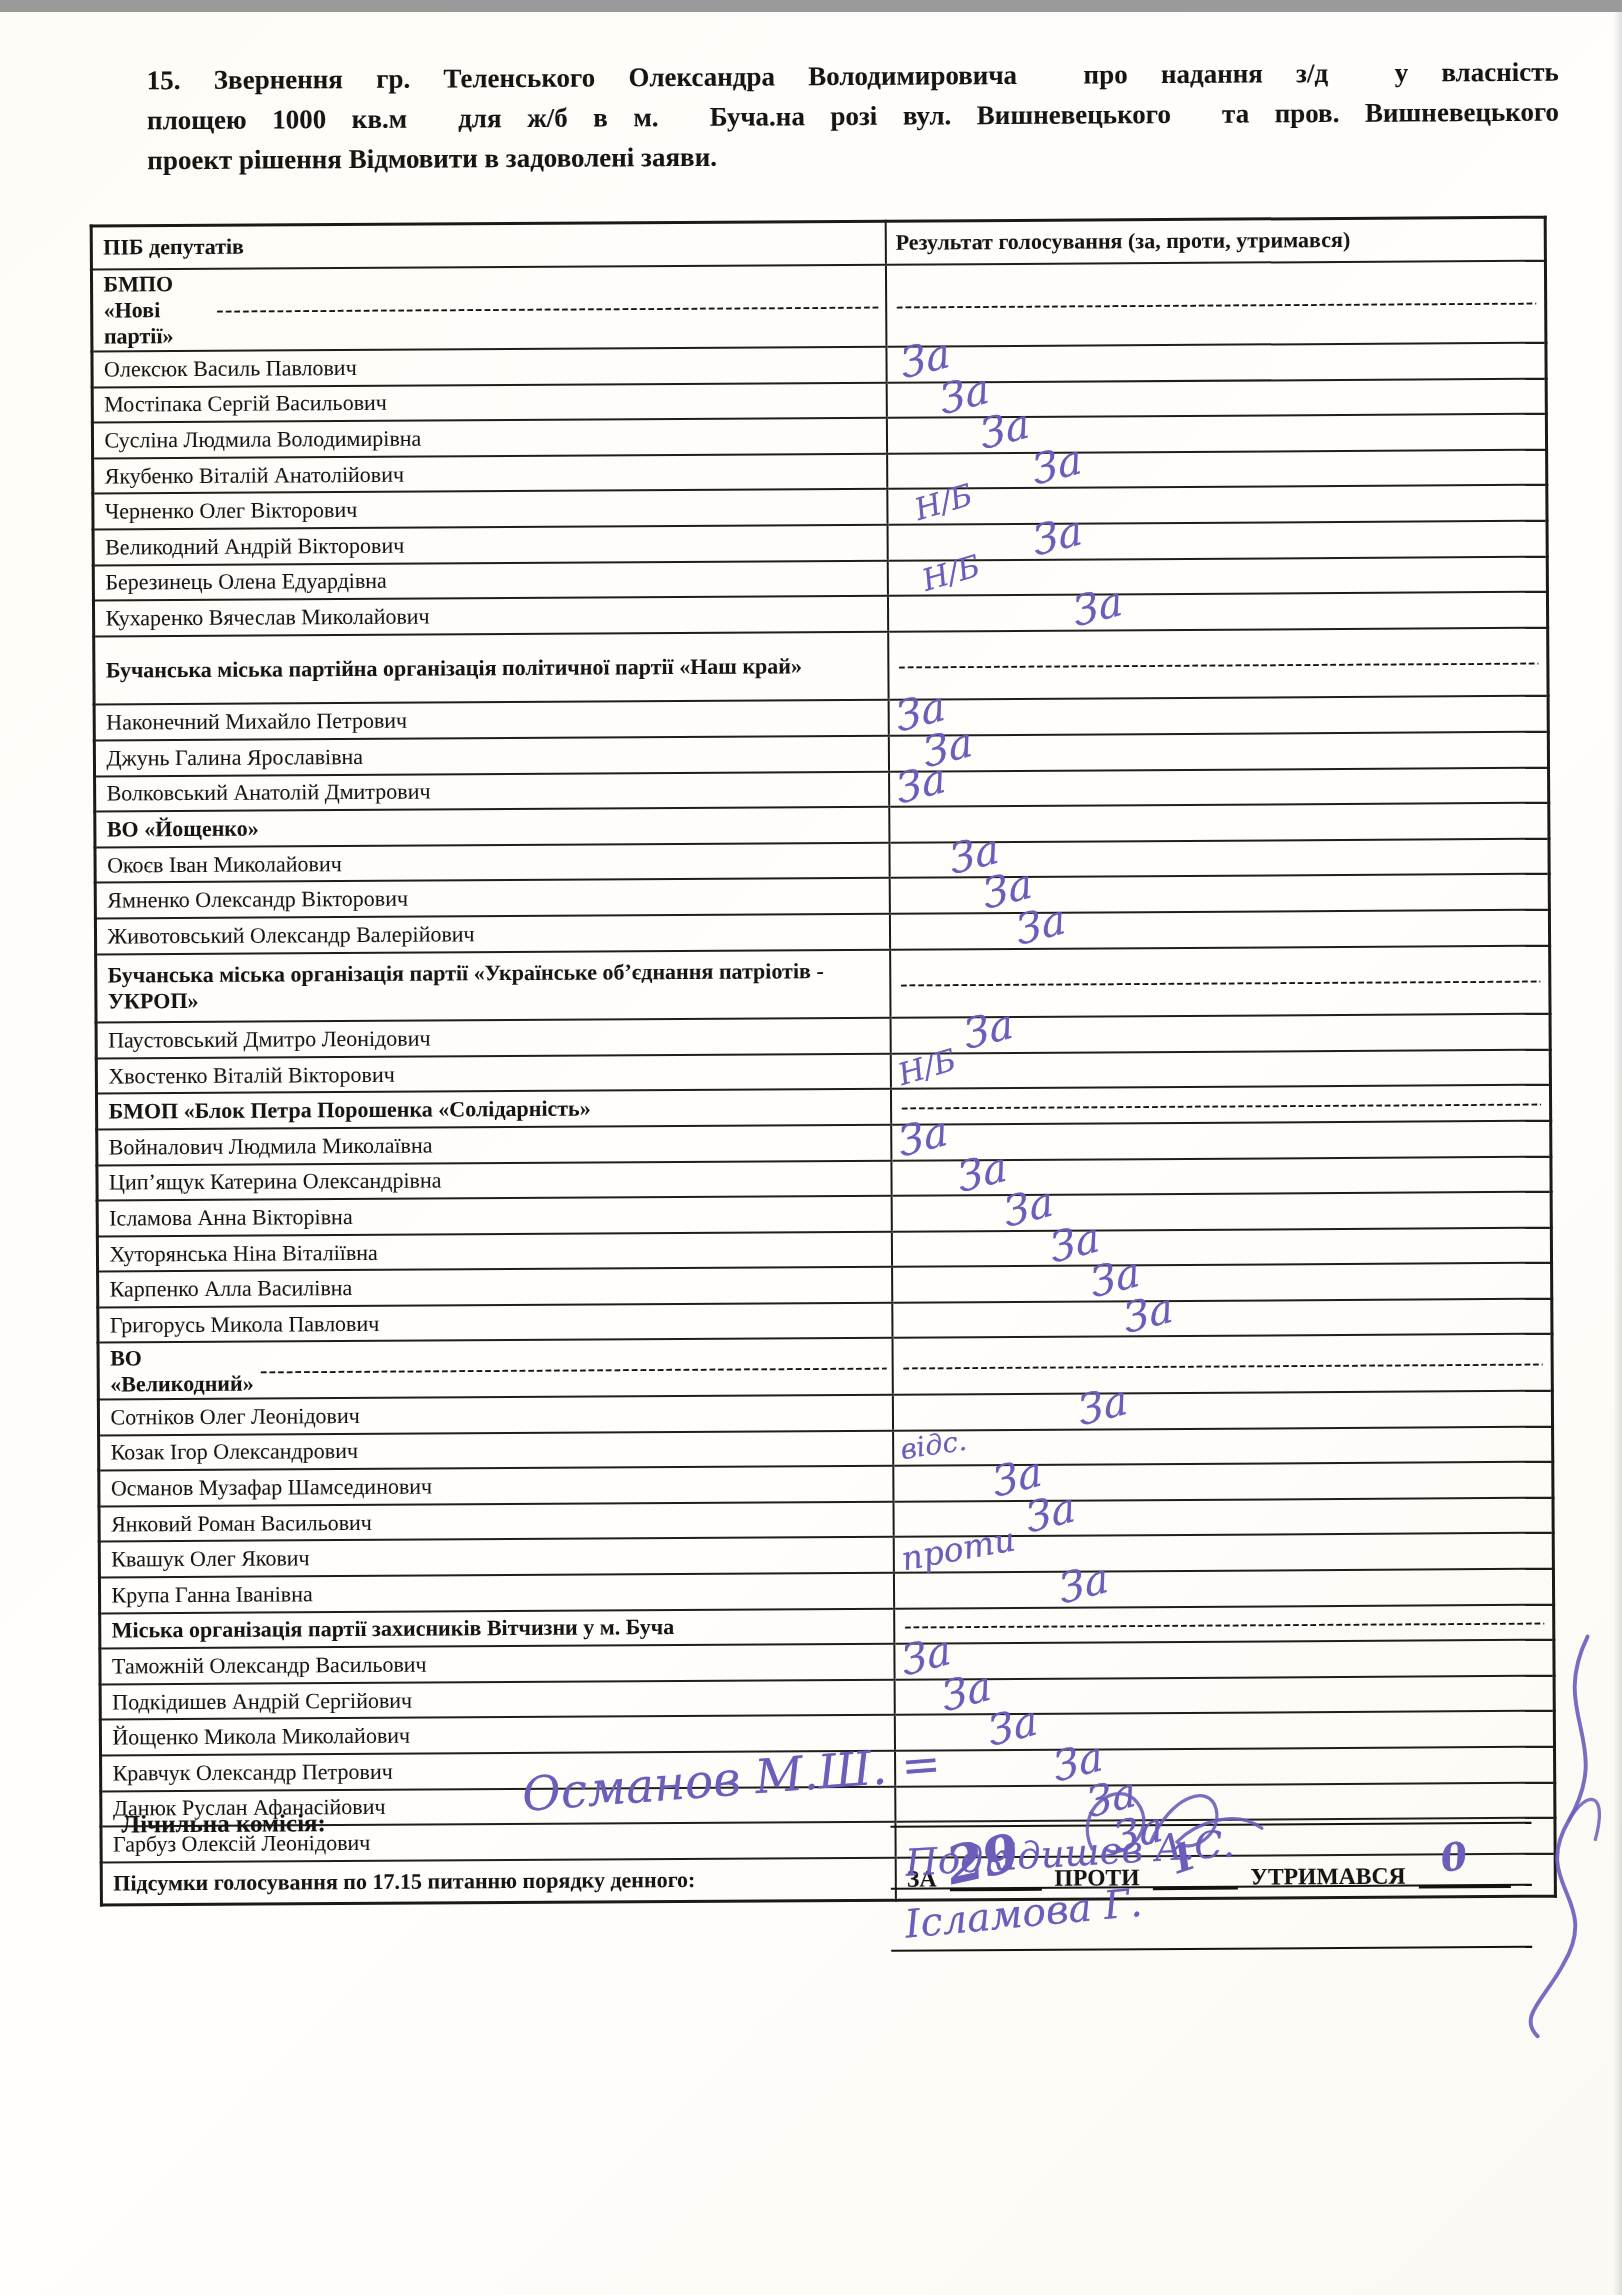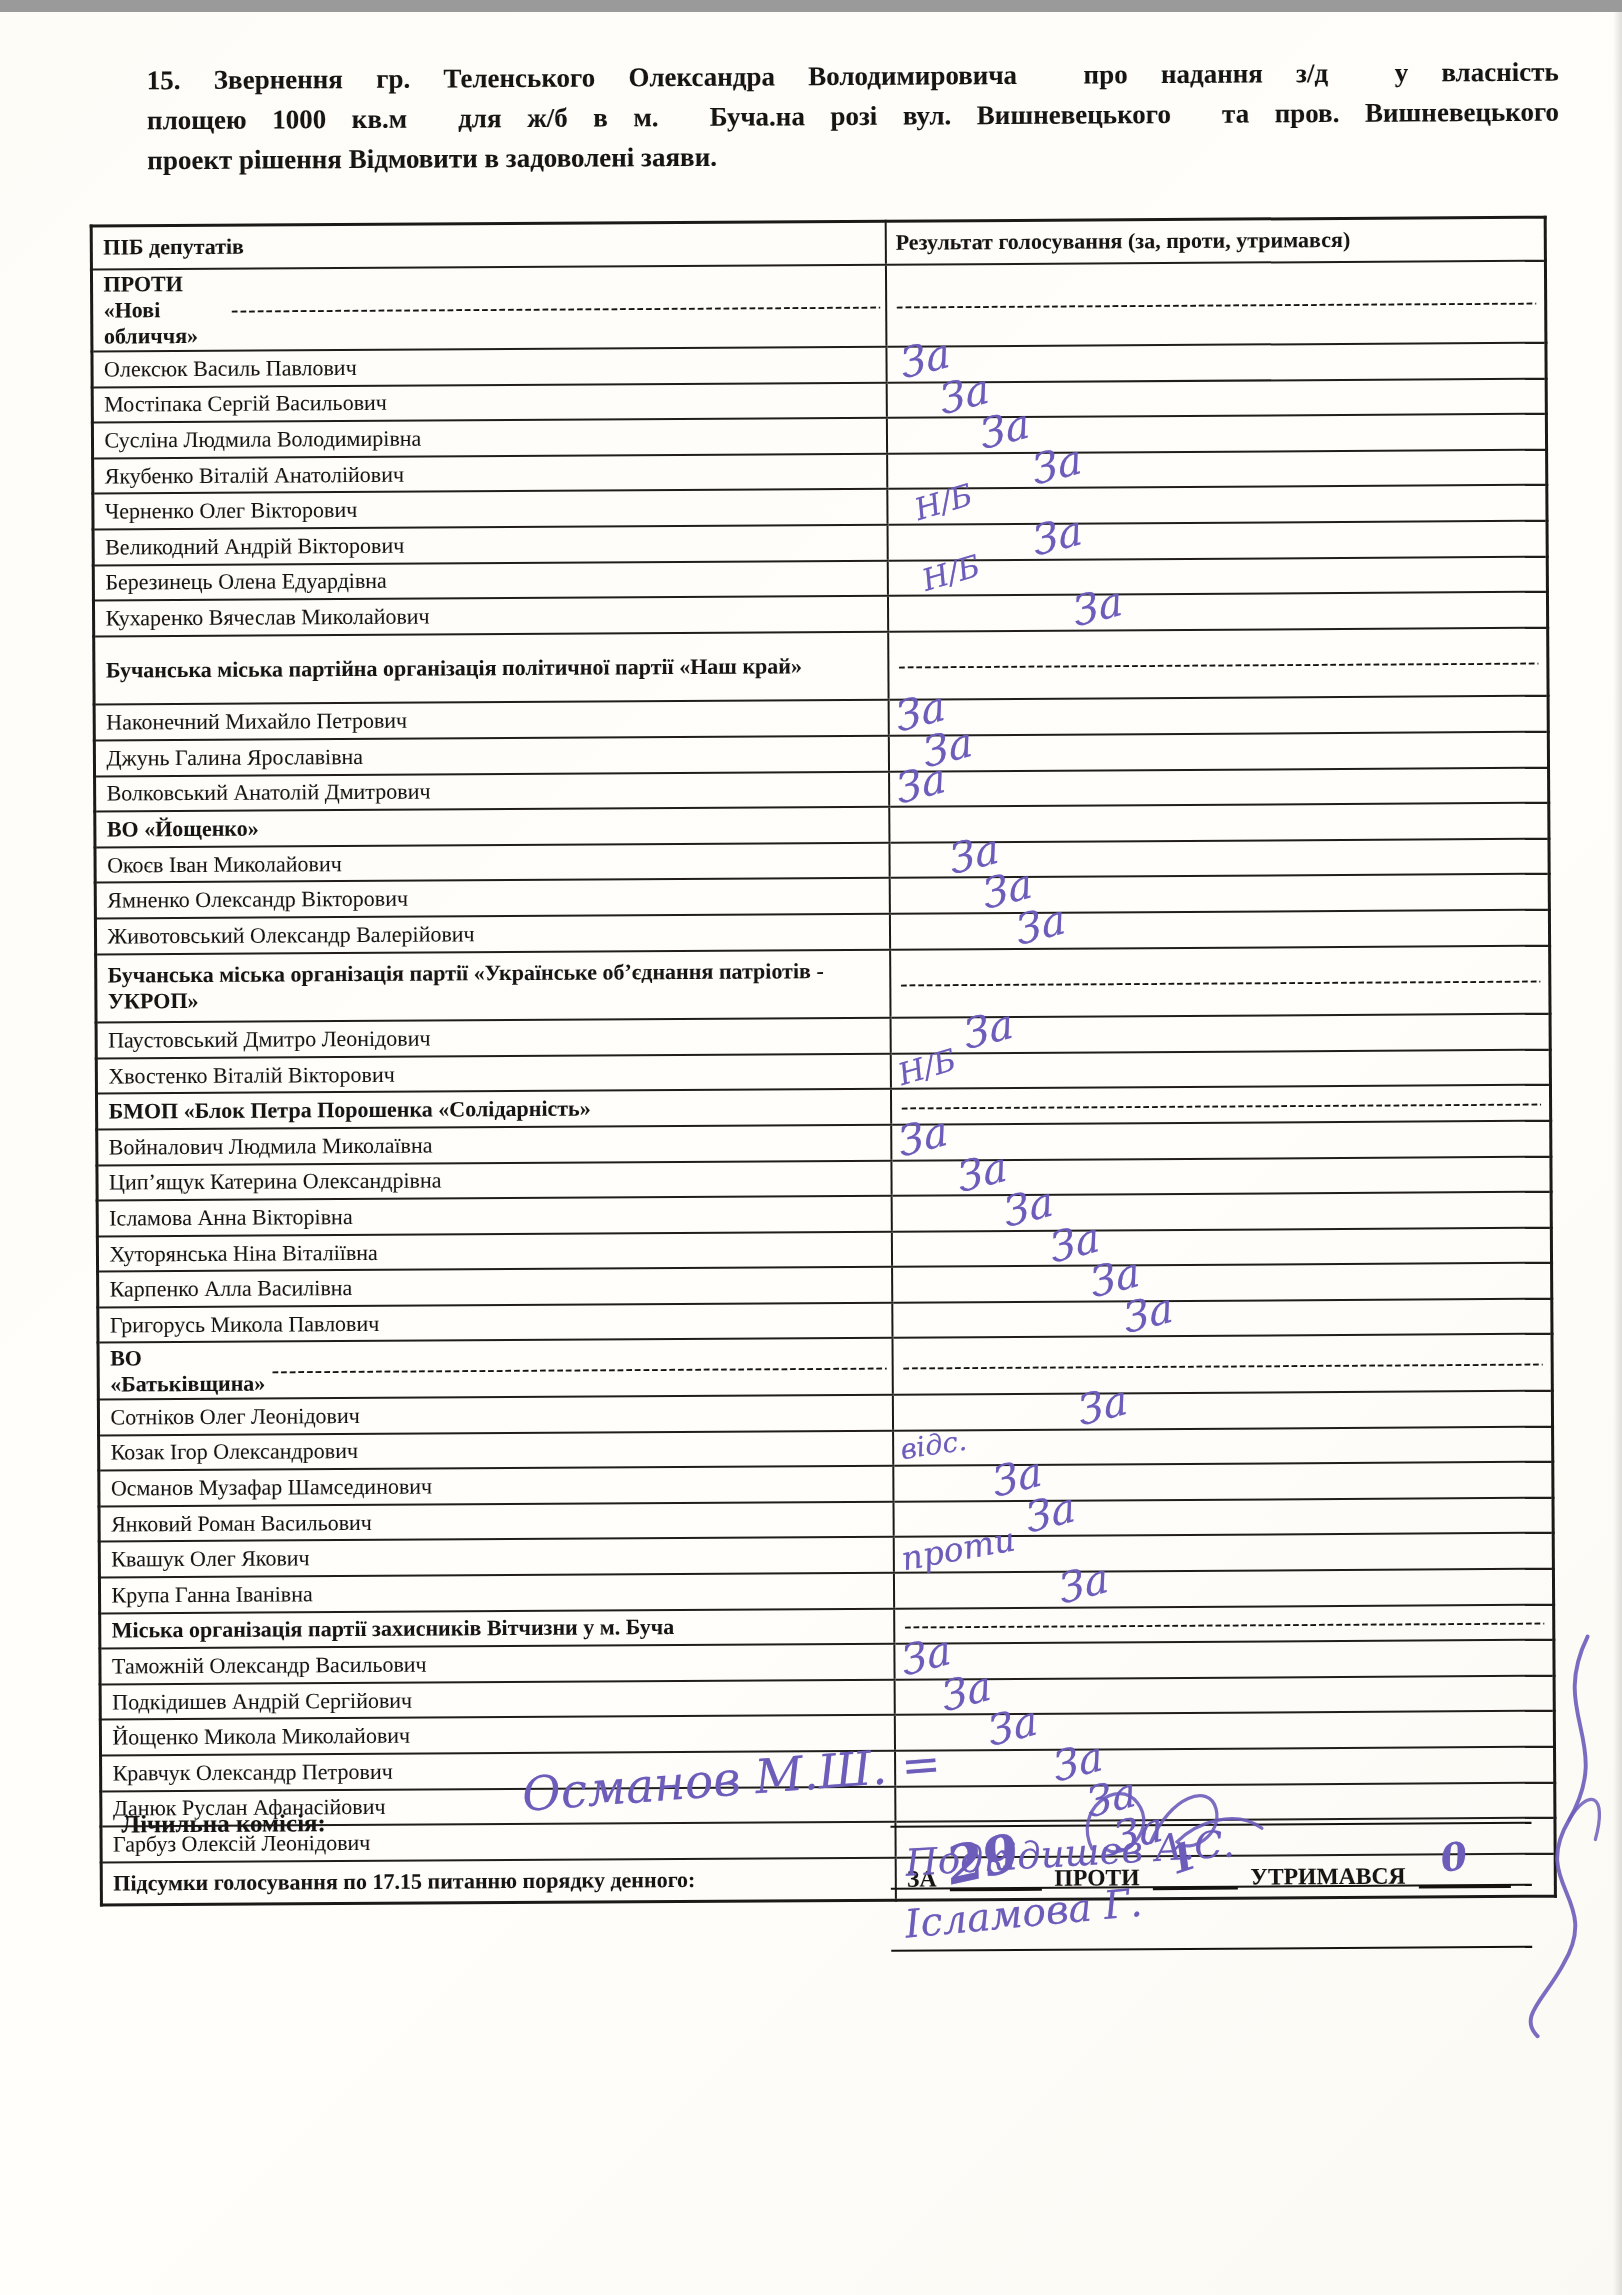--- a/index.html
+++ b/index.html
@@ -95,21 +95,21 @@
 
     <table class="vote">
       <tbody>
           <tr class="head">
             <td class="c1">ПІБ депутатів</td>
             <td class="c2 hdr2">Результат голосування (за, проти, утримався)</td>
           </tr>
           <tr class="group">
             <td class="c1">
               <div class="gwrap">
-                <span class="gname">ПРОТИ «Нові обличчя»</span>
+                <span class="gname">БМПО «Нові партії»</span>
                 <span class="dash">------------------------------------------------------------------------------------------------------------------------------------------------------</span>
               </div>
             </td>
             <td class="c2">
               <span class="rdash">------------------------------------------------------------------------------------------------------------------------------------------------------</span>
             </td>
           </tr>
           <tr class="deputy">
             <td class="c1">Олексюк Василь Павлович</td>
             <td class="c2">
@@ -276,21 +276,21 @@
           </tr>
           <tr class="deputy">
             <td class="c1">Григорусь Микола Павлович</td>
             <td class="c2">
               <span class="ink vote-za" style="left: 35%;">За</span>
             </td>
           </tr>
           <tr class="group">
             <td class="c1">
               <div class="gwrap">
-                <span class="gname">ВО «Батьківщина»</span>
+                <span class="gname">ВО «Великодний»</span>
                 <span class="dash">------------------------------------------------------------------------------------------------------------------------------------------------------</span>
               </div>
             </td>
             <td class="c2">
               <span class="rdash">------------------------------------------------------------------------------------------------------------------------------------------------------</span>
             </td>
           </tr>
           <tr class="deputy">
             <td class="c1">Сотніков Олег Леонідович</td>
             <td class="c2">

